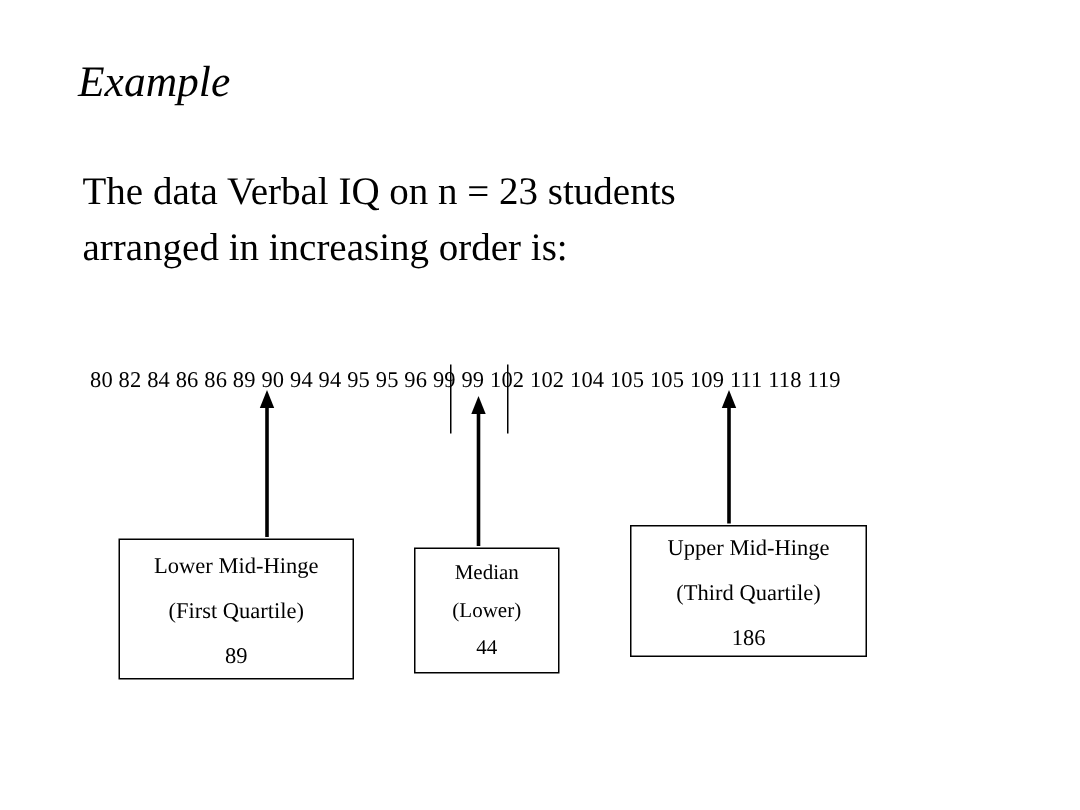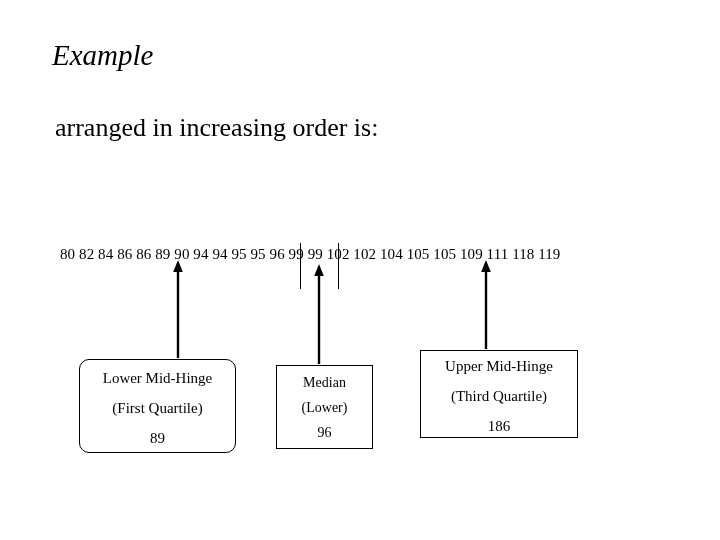--- a/index.html
+++ b/index.html
@@ -90,21 +90,20 @@
     white-space: nowrap;
   }
 
   .box-lower {
     left: 79px;
     top: 359px;
     width: 157px;
     height: 94px;
     padding-top: 10px;
     font-size: 15px;
-    border-radius: 10px;
   }
   .box-lower .ln { margin-bottom: 13px; }
   .box-lower .ln:last-child { margin-bottom: 0; }
 
   .box-median {
     left: 276px;
     top: 365px;
     width: 97px;
     height: 84px;
     padding-top: 9px;
@@ -125,20 +124,21 @@
   .box-upper .ln:last-child { margin-bottom: 0; }
 </style>
 </head>
 <body>
 
 <div class="slide">
 
   <div class="slide-title">Example</div>
 
   <div class="body-text">
+    <span class="line">The data Verbal IQ on n = 23 students</span>
     <span class="line">arranged in increasing order is:</span>
   </div>
 
   <div class="data-row">80 82 84 86 86 89 90 94 94 95 95 96 99 99 102 102 104 105 105 109 111 118 119</div>
 
   <div class="sep-bar left"></div>
   <div class="sep-bar right"></div>
 
   <svg class="arrow-layer" width="720" height="540" viewBox="0 0 720 540">
 
@@ -160,21 +160,21 @@
 
   <div class="label-box box-lower">
     <span class="ln">Lower Mid-Hinge</span>
     <span class="ln">(First Quartile)</span>
     <span class="ln">89</span>
   </div>
 
   <div class="label-box box-median">
     <span class="ln">Median</span>
     <span class="ln">(Lower)</span>
-    <span class="ln">96</span>
+    <span class="ln">44</span>
   </div>
 
   <div class="label-box box-upper">
     <span class="ln">Upper Mid-Hinge</span>
     <span class="ln">(Third Quartile)</span>
     <span class="ln">186</span>
   </div>
 
 </div>
 

